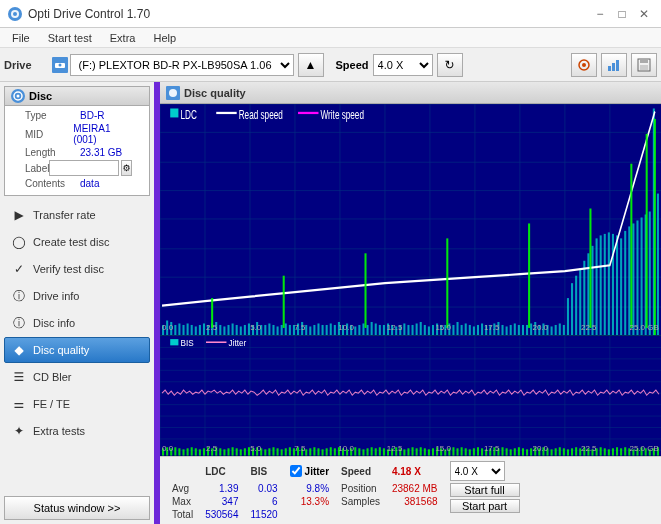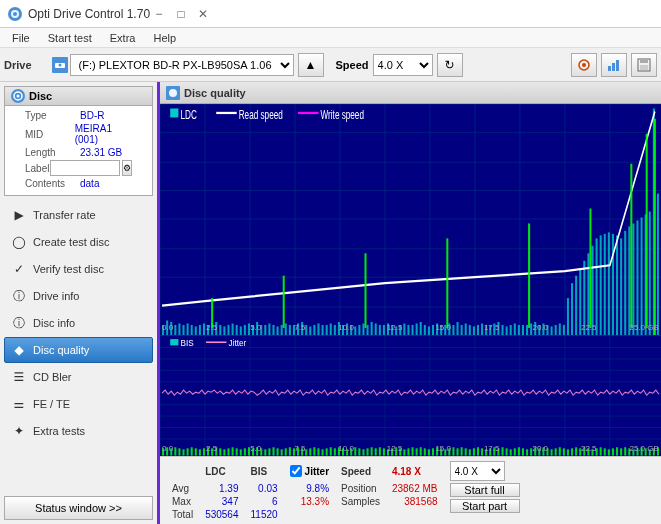--- a/index.html
+++ b/index.html
@@ -1,19 +1,19 @@
 <!DOCTYPE html>
 <html><head>
   <meta charset="utf-8">
   <style>
     * { margin: 0; padding: 0; box-sizing: border-box; }
     body { width: 661px; height: 524px; font-family: 'Segoe UI', Tahoma, sans-serif; font-size: 11px; background: #f0f0f0; overflow: hidden; }
     
     
-    .title-bar { background: #fff; height: 28px; display: flex; align-items: center; padding: 0 8px; border-bottom: 1px solid #ccc; }
+    .title-bar { background: #fff; height: 28px; display: flex; align-items: center; justify-content: space-between; padding: 0 8px; border-bottom: 1px solid #ccc; }
     .title-bar-left { display: flex; align-items: center; gap: 6px; }
     .title-icon { width: 14px; height: 14px; background: #4a90d9; border-radius: 50%; display: flex; align-items: center; justify-content: center; }
     .title-text { font-size: 12px; color: #333; }
     .title-bar-controls { display: flex; gap: 4px; }
     .title-btn { width: 18px; height: 18px; border: none; background: transparent; cursor: pointer; font-size: 12px; color: #666; display: flex; align-items: center; justify-content: center; }
 
     
     .menu-bar { background: #f8f8f8; height: 20px; display: flex; align-items: center; padding: 0 4px; border-bottom: 1px solid #ddd; gap: 2px; }
     .menu-item { padding: 2px 8px; cursor: pointer; font-size: 11px; color: #333; }
 
@@ -23,21 +23,21 @@
     .toolbar-drive-select { height: 22px; min-width: 220px; font-size: 11px; border: 1px solid #aaa; background: #fff; padding: 0 4px; }
     .toolbar-icon-btn { width: 26px; height: 24px; border: 1px solid #aaa; background: linear-gradient(#fff, #e0e0e0); cursor: pointer; display: flex; align-items: center; justify-content: center; font-size: 12px; }
     .toolbar-speed-label { font-size: 11px; font-weight: bold; margin-left: 8px; }
     .toolbar-speed-select { height: 22px; width: 60px; font-size: 11px; border: 1px solid #aaa; background: #fff; }
     .toolbar-spacer { flex: 1; }
 
     
     .content { display: flex; height: calc(524px - 82px); }
 
     
-    .sidebar { width: 160px; min-width: 160px; background: #f0f0f0; border-right: 3px solid #6d28d9; display: flex; flex-direction: column; }
+    .sidebar { width: 160px; min-width: 160px; background: #f0f0f0; border-right: 6px solid #6d28d9; display: flex; flex-direction: column; }
     
     .disc-panel { border: 1px solid #aaa; margin: 4px; background: #fff; }
     .disc-panel-header { background: linear-gradient(#e8e8e8, #d0d0d0); padding: 2px 6px; display: flex; align-items: center; gap: 4px; font-weight: bold; font-size: 11px; border-bottom: 1px solid #aaa; }
     .disc-panel-body { padding: 4px 20px; }
     .disc-row { display: flex; align-items: center; margin-bottom: 2px; font-size: 10px; }
     .disc-row-label { color: #555; width: 55px; }
     .disc-row-value { color: #0000cc; }
     .disc-row-input { width: 70px; height: 16px; border: 1px solid #aaa; font-size: 10px; padding: 0 2px; }
     .disc-edit-btn { width: 16px; height: 16px; margin-left: 2px; border: 1px solid #aaa; background: linear-gradient(#fff, #e0e0e0); cursor: pointer; font-size: 9px; display: flex; align-items: center; justify-content: center; }
 

